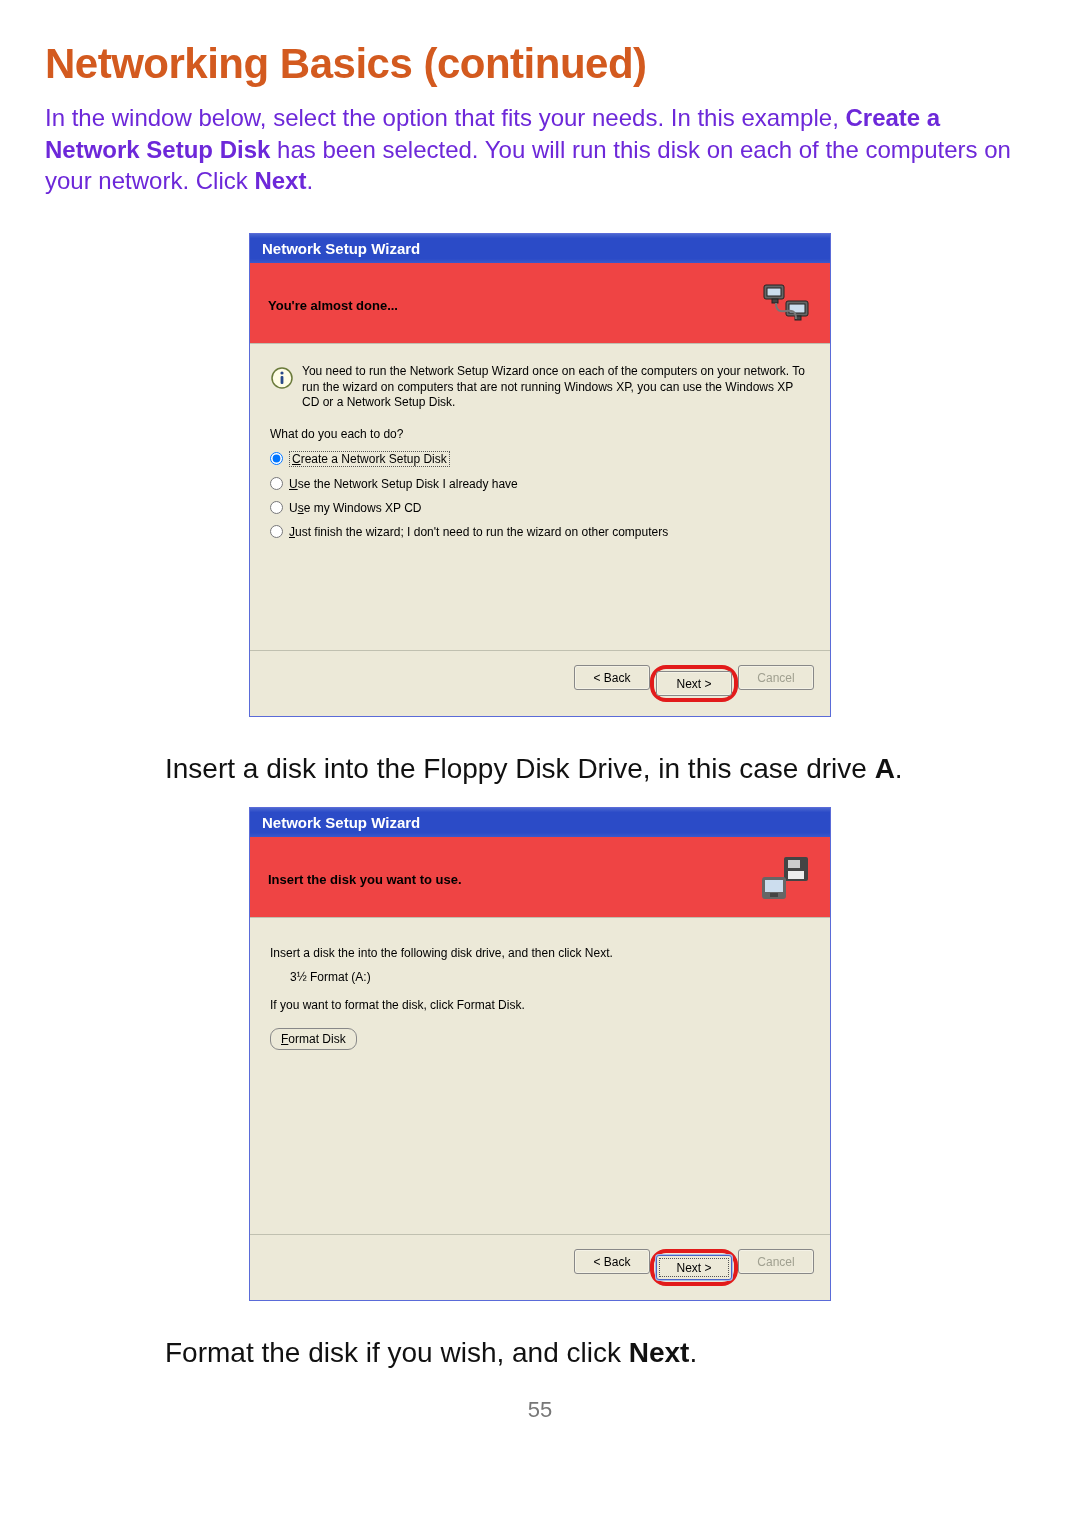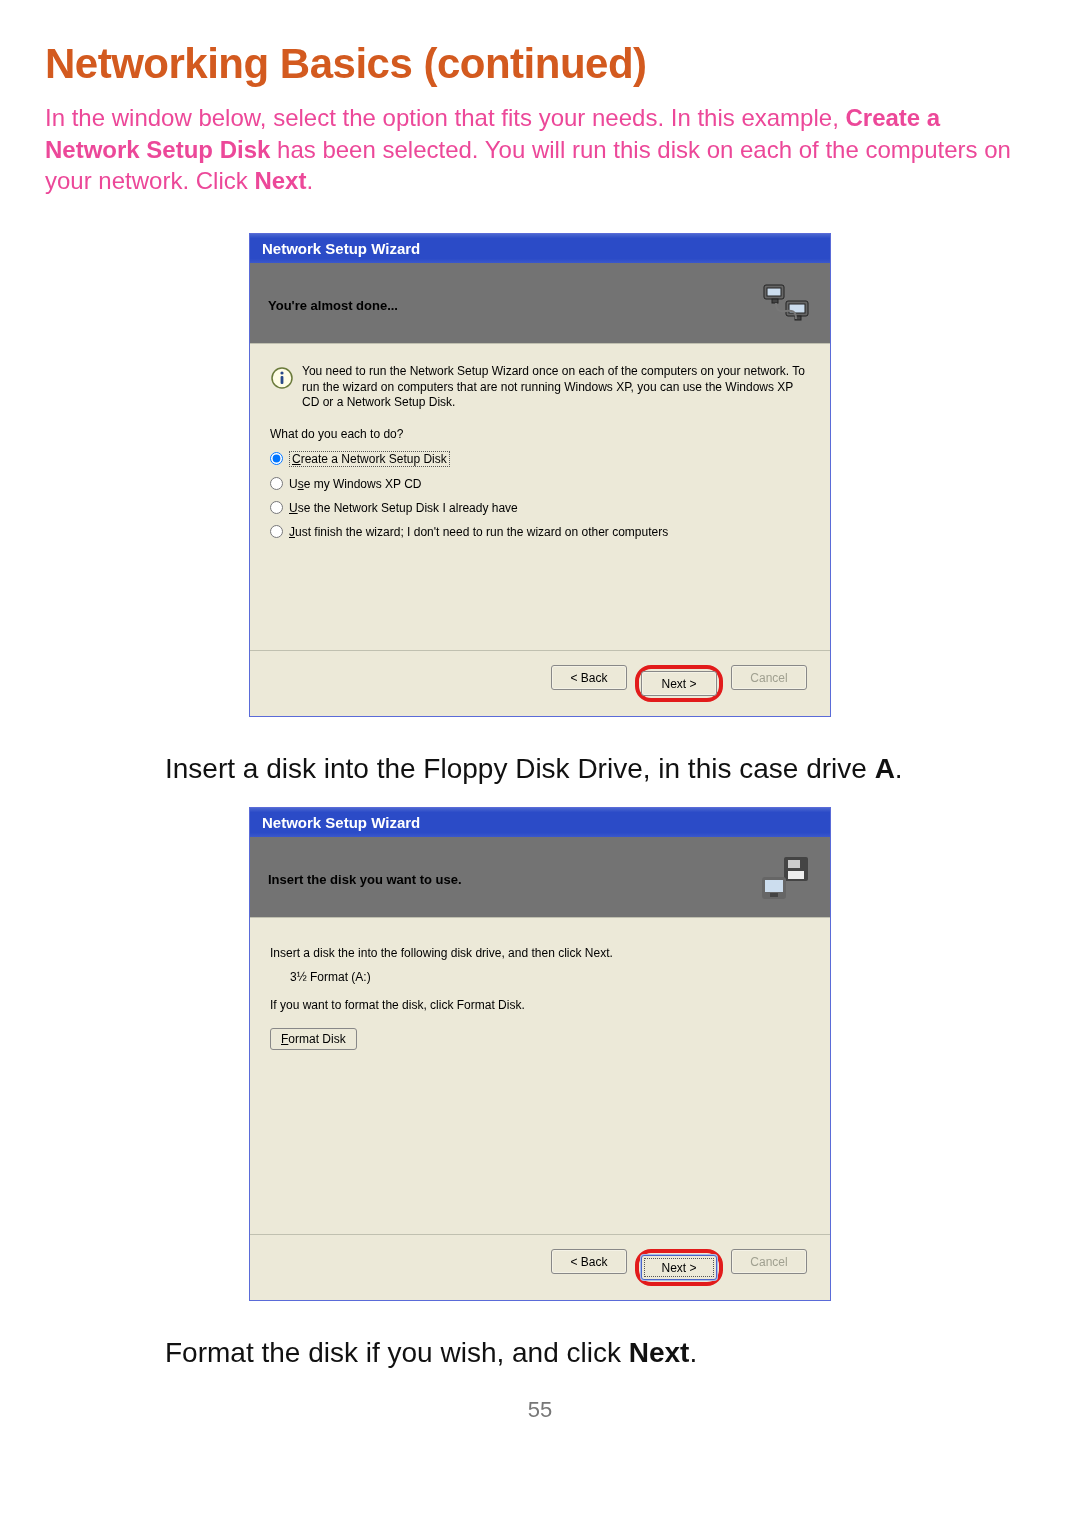--- a/index.html
+++ b/index.html
@@ -15,41 +15,41 @@
     font-weight: 700;
     font-size: 42px;
     color: #d35a1f;
     margin: 0 0 14px 0;
     letter-spacing: -0.5px;
   }
   p.intro {
     font-size: 24px;
     line-height: 1.32;
     margin: 0 0 36px 0;
-    color: #ec4899;
+    color: #6d28d9;
   }
 
   .wizard {
     width: 580px;
     margin: 16px auto 36px auto;
     border: 1px solid #5a6bd8;
     background: #ece9d8;
     font-size: 12px;
     font-family: Tahoma, Arial, sans-serif;
   }
   .wizard .titlebar {
     background: linear-gradient(180deg, #4a66d0 0%, #2b4bc7 15%, #2b4bc7 85%, #3a58cc 100%);
     color: #fff;
     font-weight: bold;
     font-size: 15px;
     padding: 6px 12px;
     font-family: "Trebuchet MS", Tahoma, sans-serif;
   }
   .wizard .header {
-    background: #737373;
+    background: #ef4444;
     padding: 14px 18px 10px 18px;
     border-bottom: 1px solid #c0c0b0;
     display: flex;
     justify-content: space-between;
     align-items: center;
     min-height: 56px;
   }
   .wizard .header .subtitle {
     font-weight: bold;
     font-size: 13px;
@@ -89,24 +89,24 @@
   }
   .radio-row span.underline { text-decoration: underline; }
   .radio-row .focus-wrap {
     border: 1px dotted #555;
     padding: 0 2px;
   }
 
   .wizard .footer {
     border-top: 1px solid #c0c0b0;
     background: #ece9d8;
-    padding: 14px 23px;
+    padding: 14px 16px;
     display: flex;
     justify-content: flex-end;
-    gap: 8px;
+    gap: 0;
   }
   .wizard .footer .btn {
     min-width: 76px;
     height: 25px;
     background: #ece9d8;
     border: 1px solid #888;
     border-radius: 3px;
     font-size: 12px;
     font-family: Tahoma, Arial, sans-serif;
     box-shadow: 0 0 0 1px #f4f2e6 inset;
@@ -130,21 +130,21 @@
   .indent-text {
     font-size: 28px;
     margin: 8px 0 22px 120px;
     color: #111;
   }
 
   .body .small-btn {
     margin-top: 6px;
     background:#ece9d8;
     border:1px solid #888;
-    border-radius:3px;
+    border-radius:9px;
     padding: 3px 10px;
     font-size: 12px;
     font-family: Tahoma, Arial, sans-serif;
   }
 
   .drive-indent { margin-left: 20px; margin-top: 8px; margin-bottom: 14px; font-size:12px;}
 
   .page-number {
     text-align:center;
     color:#777;
@@ -188,25 +188,25 @@
       <span class="info-text">You need to run the Network Setup Wizard once on each of the computers on your network. To run the wizard on computers that are not running Windows XP, you can use the Windows XP CD or a Network Setup Disk.</span>
     </div>
     <div class="prompt">What do you each to do?</div>
     <div id="wizard1-options">
         <div class="radio-row">
           <input type="radio" name="w1" checked="" style="">
           <span class="focus-wrap"><span class="underline">C</span>reate a Network Setup Disk</span>
         </div>
         <div class="radio-row">
           <input type="radio" name="w1" style="">
+          <span><span class="underline">U</span>se the Network Setup Disk I already have</span>
+        </div>
+        <div class="radio-row">
+          <input type="radio" name="w1" style="">
           <span>U<span class="underline">s</span>e my Windows XP CD</span>
-        </div>
-        <div class="radio-row">
-          <input type="radio" name="w1" style="">
-          <span><span class="underline">U</span>se the Network Setup Disk I already have</span>
         </div>
         <div class="radio-row">
           <input type="radio" name="w1" style="">
           <span><span class="underline">J</span>ust finish the wizard; I don't need to run the wizard on other computers</span>
         </div>
       </div>
   </div>
   <div class="footer">
     <button class="btn">&lt; Back</button>
     <span class="highlight">

